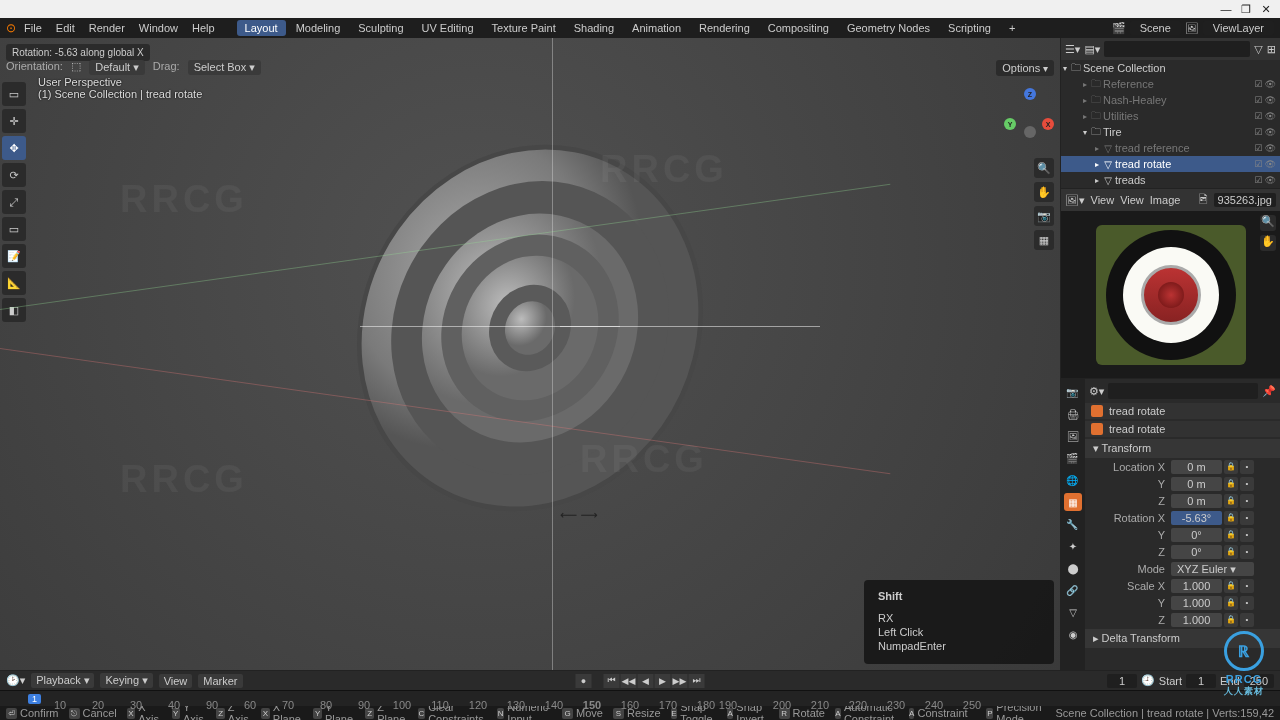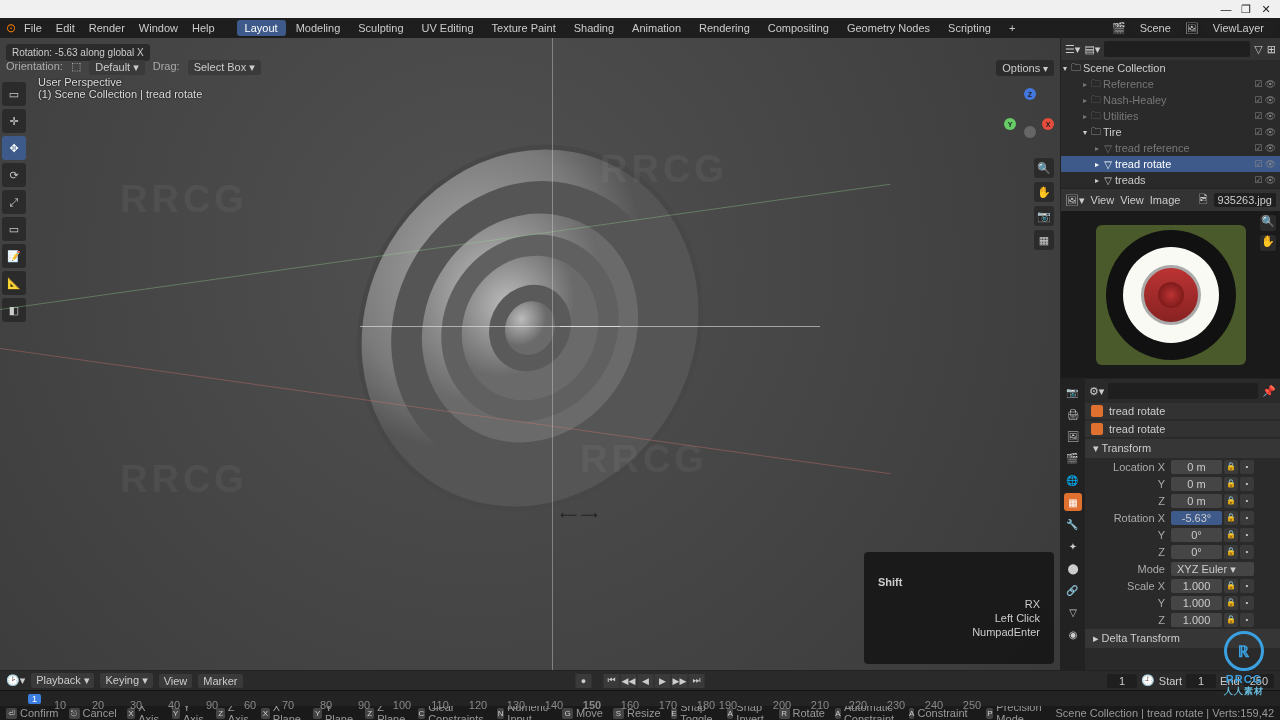--- a/index.html
+++ b/index.html
@@ -21,23 +21,23 @@
 .vp-hdr .lbl { color:#aaa; }
 .vp-hdr .sel { background:#3a3a3a; padding:1px 6px; border-radius:3px; }
 .vp-options { position:absolute; top:22px; right:6px; background:#2b2b2b; padding:2px 6px; border-radius:3px; font-size:10px; }
 .ltoolbar { position:absolute; left:2px; top:44px; display:flex; flex-direction:column; gap:3px; }
 .ltoolbar .tb { width:24px; height:24px; background:#2b2b2b; border-radius:3px; display:flex; align-items:center; justify-content:center; font-size:11px; }
 .ltoolbar .tb.active { background:#3d5a8a; color:#fff; }
 .rtoolbar { position:absolute; right:6px; top:120px; display:flex; flex-direction:column; gap:4px; }
 .rtoolbar .tb { width:20px; height:20px; background:#2b2b2b; border-radius:3px; display:flex; align-items:center; justify-content:center; font-size:11px; }
 .gizmo { position:absolute; right:6px; top:50px; width:50px; height:50px; }
 .gizmo .ball { position:absolute; width:12px; height:12px; border-radius:50%; font-size:7px; display:flex; align-items:center; justify-content:center; color:#222; font-weight:bold; }
-.keyhint { position:absolute; right:6px; bottom:6px; background:rgba(20,20,20,.85); padding:24px 14px; border-radius:4px; font-size:11px; min-width:190px; }
+.keyhint { position:absolute; right:6px; bottom:6px; background:rgba(20,20,20,.85); padding:10px 14px; border-radius:4px; font-size:11px; min-width:190px; }
 .keyhint .kh-title { font-weight:bold; margin-bottom:10px; }
-.keyhint .kh-row { text-align:right; margin:2px 0; }
+.keyhint .kh-row { text-align:left; margin:2px 0; }
 .rpanel { width:220px; background:#2a2a2a; display:flex; flex-direction:column; border-left:1px solid #222; }
 .outliner { flex:0 0 150px; border-bottom:1px solid #222; display:flex; flex-direction:column; }
 .outliner-hdr { height:22px; display:flex; align-items:center; background:#333; padding:0 4px; gap:4px; }
 .outliner-hdr .search { flex:1; background:#1f1f1f; border:none; color:#ccc; height:16px; padding:0 4px; font-size:10px; border-radius:2px; }
 .outliner-body { flex:1; overflow:auto; font-size:10px; }
 .tree-row { display:flex; align-items:center; height:16px; padding-right:4px; }
 .tree-row.sel { background:#3d5a8a; color:#fff; }
 .tree-row.dim { color:#777; }
 .tree-row .tw { width:8px; text-align:center; font-size:8px; }
 .tree-row .ic { width:14px; text-align:center; font-size:10px; }

